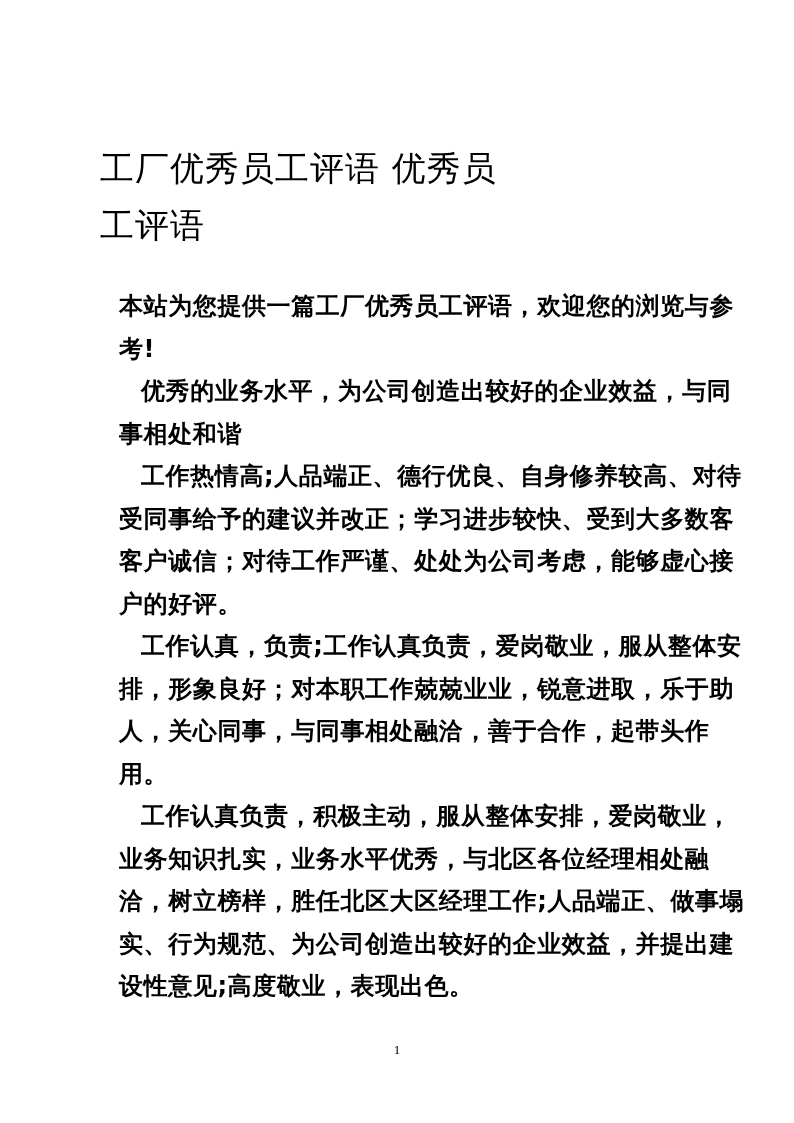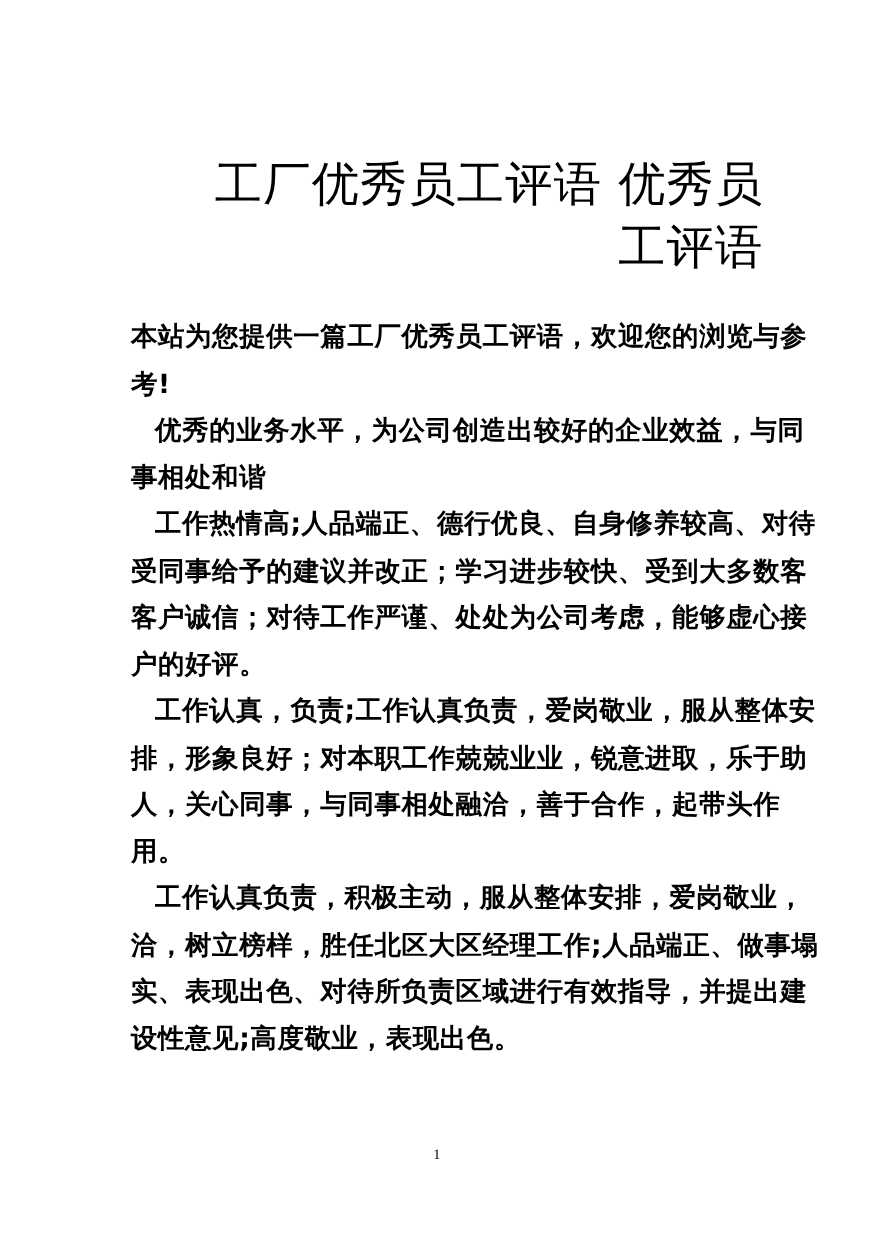--- a/index.html
+++ b/index.html
@@ -19,23 +19,23 @@
       left: 0; top: 0;
       width: 794px;
       height: 1123px;
       background: #ffffff;
     }
     .title {
       position: absolute;
       left: 100px;
       top: 140px;
       width: 594px;
-      text-align: right;
+      text-align: left;
       font-family: "DejaVu Serif", "Liberation Serif", serif;
-      font-size: 43px;
+      font-size: 34px;
       line-height: 57px;
       font-weight: normal;
       letter-spacing: 1px;
       margin: 0;
     }
     .title .line { display: block; white-space: nowrap; }
     .body {
       position: absolute;
       left: 119px;
       top: 285px;
@@ -83,20 +83,21 @@
       <span class="ln">户的好评。</span>
     </p>
     <p class="para indent">
       <span class="ln">工作认真，负责;工作认真负责，爱岗敬业，服从整体安</span>
       <span class="ln">排，形象良好；对本职工作兢兢业业，锐意进取，乐于助</span>
       <span class="ln">人，关心同事，与同事相处融洽，善于合作，起带头作</span>
       <span class="ln">用。</span>
     </p>
     <p class="para indent">
       <span class="ln">工作认真负责，积极主动，服从整体安排，爱岗敬业，</span>
+      <span class="ln">业务知识扎实，业务水平优秀，与北区各位经理相处融</span>
       <span class="ln">洽，树立榜样，胜任北区大区经理工作;人品端正、做事塌</span>
-      <span class="ln">实、表现出色、对待所负责区域进行有效指导，并提出建</span>
+      <span class="ln">实、行为规范、为公司创造出较好的企业效益，并提出建</span>
       <span class="ln">设性意见;高度敬业，表现出色。</span>
     </p>
   </div>
 
   <div class="page-number">1</div>
 </div>
 
 </body></html>

